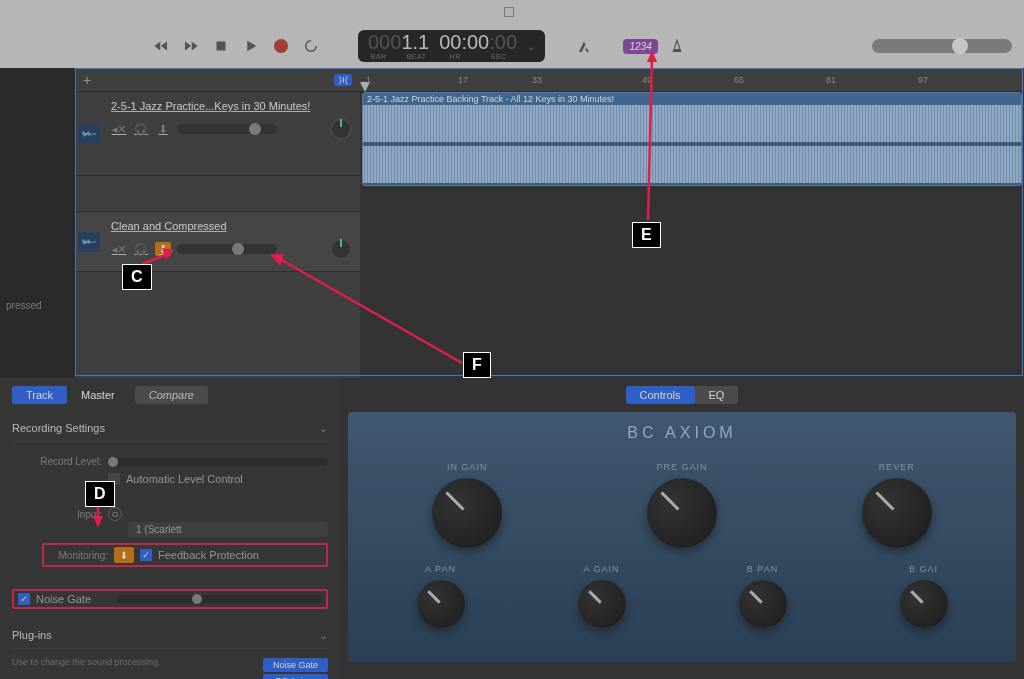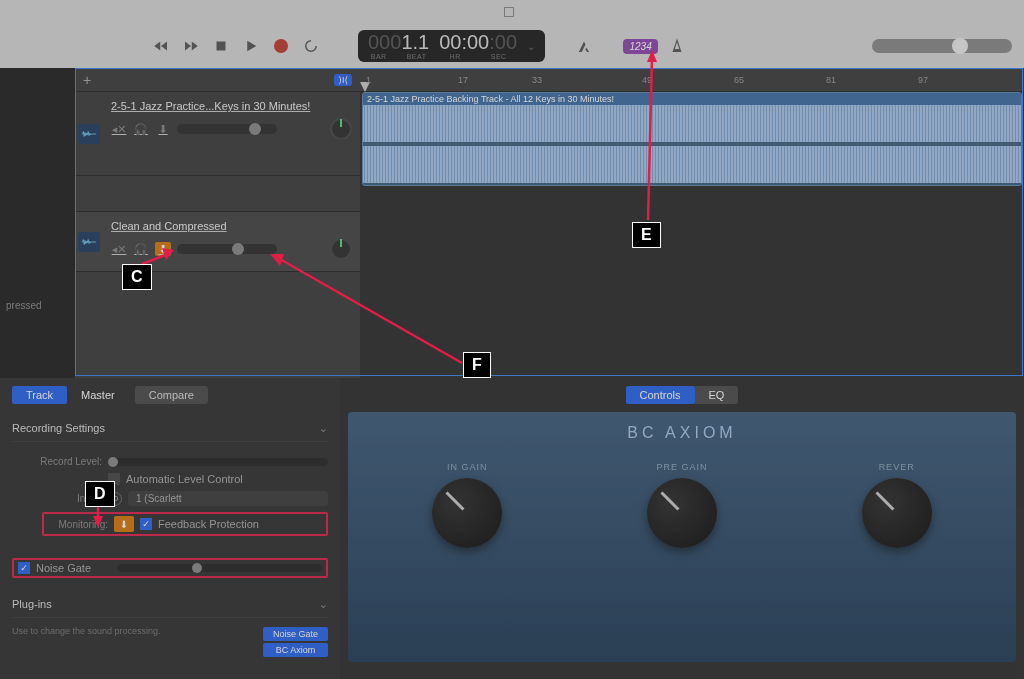--- a/index.html
+++ b/index.html
@@ -61,31 +61,31 @@
   .region-title { font-size: 9px; color: #fff; background: #3b6ea5; padding: 1px 4px; white-space: nowrap; overflow: hidden; }
   .waveform { height: calc(100% - 14px); background: repeating-linear-gradient(90deg, #a8c5e8 0px, #a8c5e8 1px, #7ba3d0 1px, #7ba3d0 2px, #a8c5e8 2px, #a8c5e8 3px); position: relative; }
   .waveform::after { content: ''; position: absolute; left: 0; right: 0; top: 48%; height: 4%; background: #3b5e7e; }
   
   
   .bottom { height: 301px; display: flex; }
   .inspector { width: 340px; background: #2e2e2e; padding: 8px 12px; overflow: hidden; }
   .tab-row { display: flex; gap: 0; margin-bottom: 12px; }
   .tab { font-size: 11px; padding: 3px 14px; color: #fff; cursor: pointer; }
   .tab.active { background: #2563eb; border-radius: 2px; }
-  .tab.secondary { background: #4a4a4a; border-radius: 3px; color: #ddd; margin-left: 6px; }
+  .tab.secondary { background: #4a4a4a; border-radius: 3px; color: #ddd; margin-left: 6px; font-style: italic; }
   .section-hdr { display: flex; justify-content: space-between; font-size: 11px; color: #ddd; padding: 6px 0; border-bottom: 1px solid #3a3a3a; cursor: pointer; }
   .chev { color: #888; }
   .section-body { padding: 8px 0; font-size: 11px; color: #aaa; }
   .row { display: flex; align-items: center; gap: 6px; margin: 6px 0; }
   .rlabel { width: 90px; text-align: right; color: #888; font-size: 10px; }
   .mini-slider { flex: 1; height: 8px; background: #222; border-radius: 4px; position: relative; }
   .mini-slider .thumb { width: 10px; height: 10px; background: #888; border-radius: 50%; position: absolute; top: -1px; }
   .checkbox { width: 12px; height: 12px; background: #2563eb; display: inline-flex; align-items: center; justify-content: center; color: #fff; font-size: 9px; }
   .checkbox.empty { background: #444; }
-  .input-sel { background: #3a3a3a; padding: 2px 8px; font-size: 10px; border-radius: 3px; flex: 1; }
+  .input-sel { background: #3a3a3a; padding: 2px 8px; font-size: 10px; border-radius: 3px; flex: 1; margin-top: 31px; }
   .mon-btn { background: #d97706; width: 20px; height: 16px; border-radius: 2px; display: flex; align-items: center; justify-content: center; color: #fff; font-size: 10px; }
   .red-box { border: 2px solid #e11d48; padding: 2px 4px; border-radius: 2px; }
   .plugin-chip { background: #2563eb; color: #fff; font-size: 9px; padding: 2px 8px; border-radius: 2px; margin: 1px 0; text-align: center; }
   .plugin-chip.gray { background: #5a5a5a; margin-top: 40px; }
   
   .plugin-view { flex: 1; background: #2a2a2a; padding: 8px; }
   .pv-tabs { display: flex; gap: 0; margin-bottom: 8px; justify-content: center; }
   .pv-panel { background: linear-gradient(180deg, #3a5a7a 0%, #1e3a56 100%); height: 250px; border-radius: 4px; padding: 12px; position: relative; }
   .pv-title { text-align: center; font-size: 16px; letter-spacing: 4px; color: #a8c5e8; font-weight: 300; margin-bottom: 20px; }
   .knob-row { display: flex; justify-content: space-around; margin-bottom: 16px; }
@@ -321,20 +321,38 @@
           </div>
         <div class="knob-unit">
             <span class="klabel">PRE GAIN</span>
             <div class="knob"></div>
           </div>
         <div class="knob-unit">
             <span class="klabel">REVER</span>
             <div class="knob"></div>
           </div>
       </div>
+      <div class="knob-row">
+        <div class="knob-unit">
+            <span class="klabel">A PAN</span>
+            <div class="knob small"></div>
+          </div>
+        <div class="knob-unit">
+            <span class="klabel">A GAIN</span>
+            <div class="knob small"></div>
+          </div>
+        <div class="knob-unit">
+            <span class="klabel">B PAN</span>
+            <div class="knob small"></div>
+          </div>
+        <div class="knob-unit">
+            <span class="klabel">B GAI</span>
+            <div class="knob small"></div>
+          </div>
+      </div>
     </div>
   </div>
 </div>
 
 <div class="selection-box"></div>
 <div class="dim-overlay"></div>
 
 <div class="anno" style="left:122px;top:264px">C</div>
 <div class="anno" style="left:85px;top:481px">D</div>
 <div class="anno" style="left:632px;top:222px">E</div>

